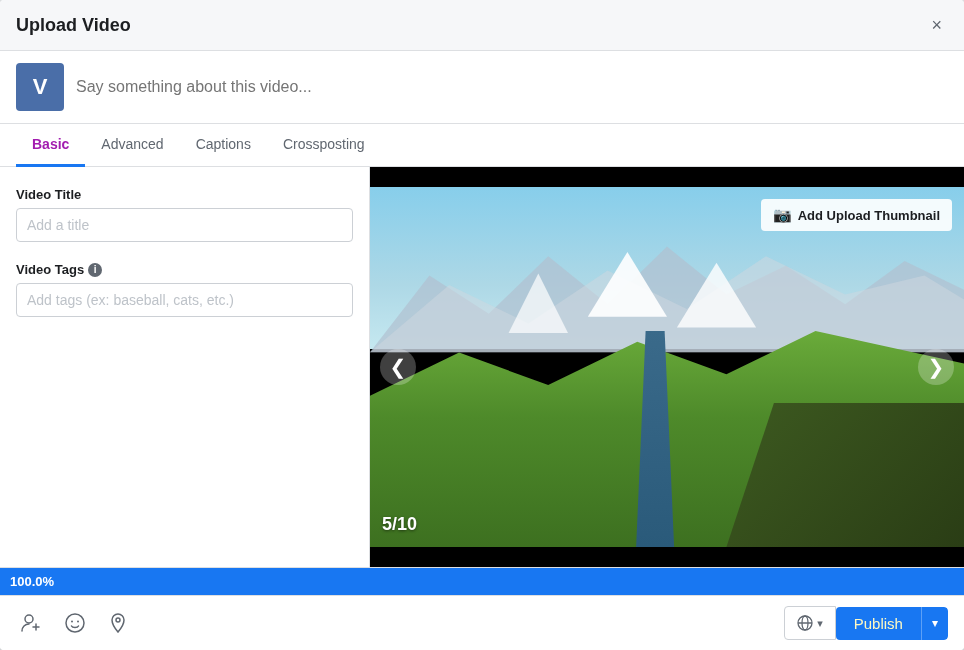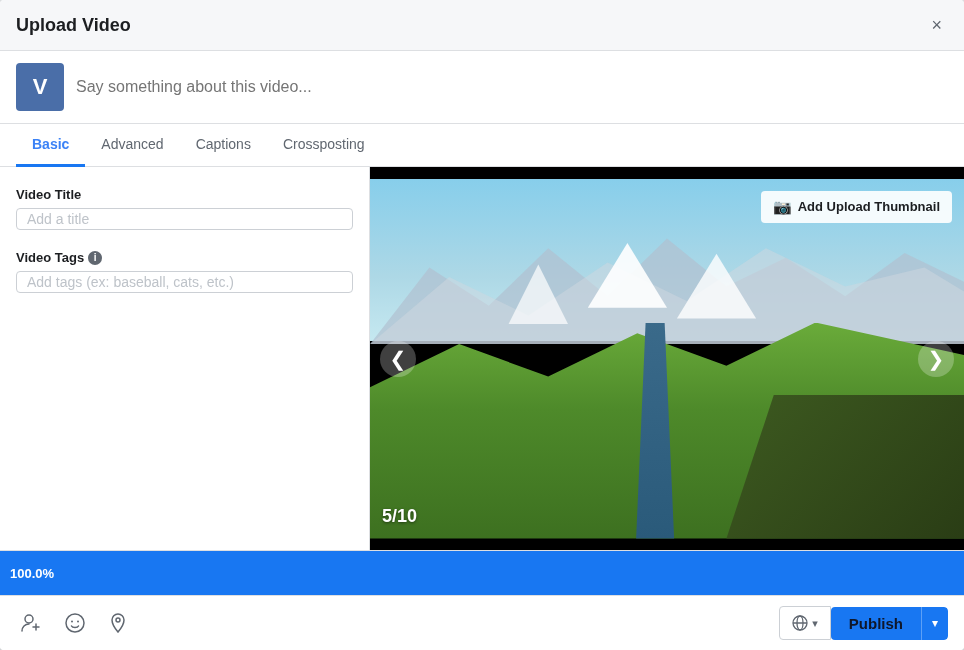--- a/index.html
+++ b/index.html
@@ -86,21 +86,21 @@
     .tab {
       padding: 12px 16px;
       cursor: pointer;
       font-size: 14px;
       color: #606770;
       border-bottom: 3px solid transparent;
       margin-bottom: -1px;
       font-weight: 500;
     }
     .tab.active {
-      color: #3b82f6;
+      color: #a21caf;
       border-bottom-color: #1877f2;
       font-weight: 600;
     }
     
     .content {
       display: flex;
       flex: 1;
       background: #d946ef;
     }
     
@@ -130,21 +130,21 @@
       background: #606770;
       color: #fff;
       font-size: 10px;
       font-weight: 700;
       cursor: pointer;
     }
     .field-input {
       width: 100%;
       border: 1px solid #ccd0d5;
       border-radius: 4px;
-      padding: 2px 10px;
+      padding: 8px 10px;
       font-size: 14px;
       color: #1c1e21;
       outline: none;
       margin-bottom: 20px;
       background: #fff;
     }
     .field-input::placeholder {
       color: #bec3c9;
     }
     
@@ -261,21 +261,21 @@
       bottom: 12px;
       left: 12px;
       color: #fff;
       font-size: 18px;
       font-weight: 600;
       z-index: 10;
       text-shadow: 0 1px 3px rgba(0,0,0,0.5);
     }
     
     .progress-bar-container {
-      height: 45px;
+      height: 28px;
       background: #fff;
       display: flex;
       align-items: center;
       border-top: 1px solid #dddfe2;
     }
     .progress-bar-fill {
       height: 100%;
       background: #1877f2;
       display: flex;
       align-items: center;
@@ -325,23 +325,23 @@
       font-size: 14px;
       display: flex;
       align-items: center;
       gap: 4px;
     }
     .publish-btn {
       background: #1877f2;
       border: none;
       border-radius: 0;
       padding: 8px 18px;
-      color: #0f172a;
+      color: #fef9c3;
       font-size: 15px;
-      font-weight: 700;
+      font-weight: 400;
       cursor: pointer;
     }
     .publish-dropdown {
       background: #1877f2;
       border: none;
       border-left: 1px solid rgba(255,255,255,0.3);
       border-radius: 0 4px 4px 0;
       padding: 8px 10px;
       color: #fff;
       cursor: pointer;

